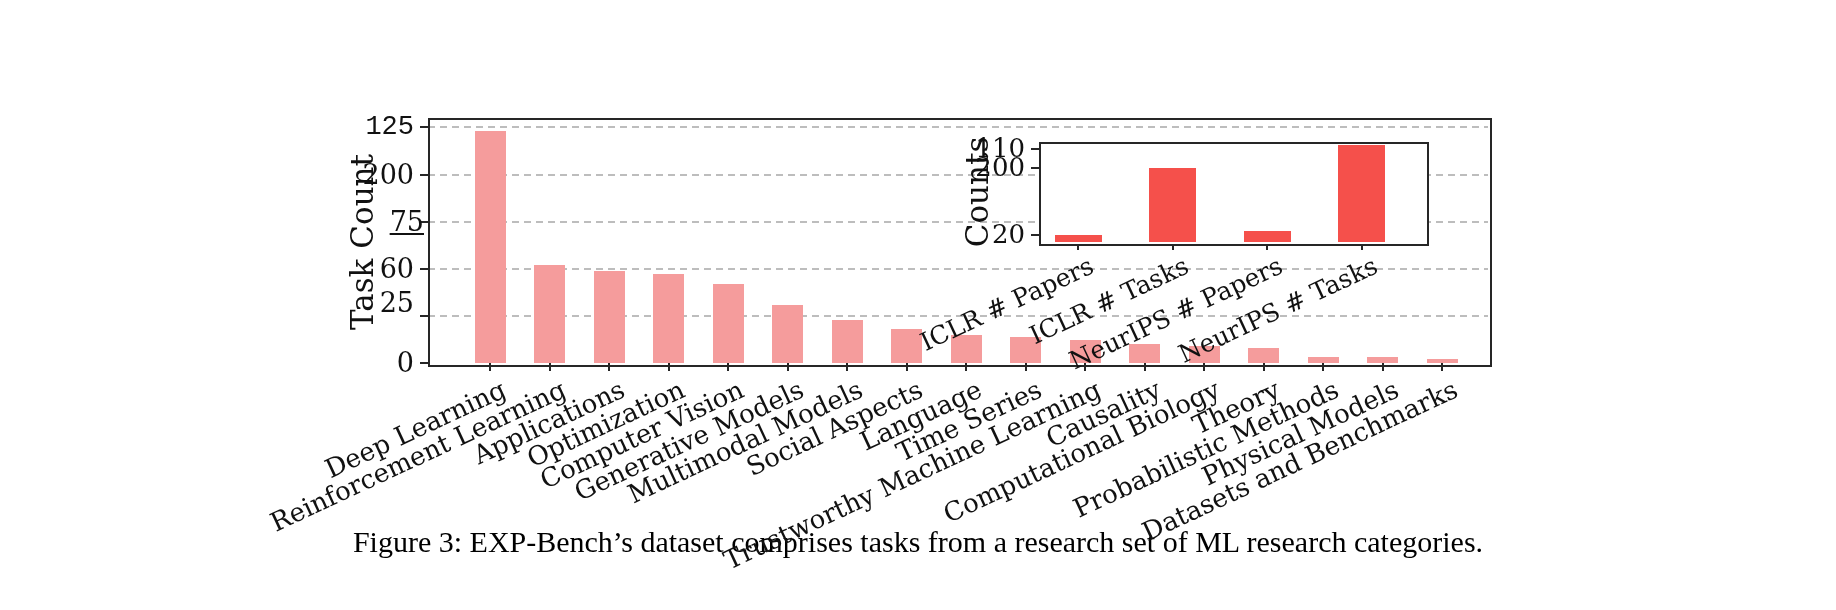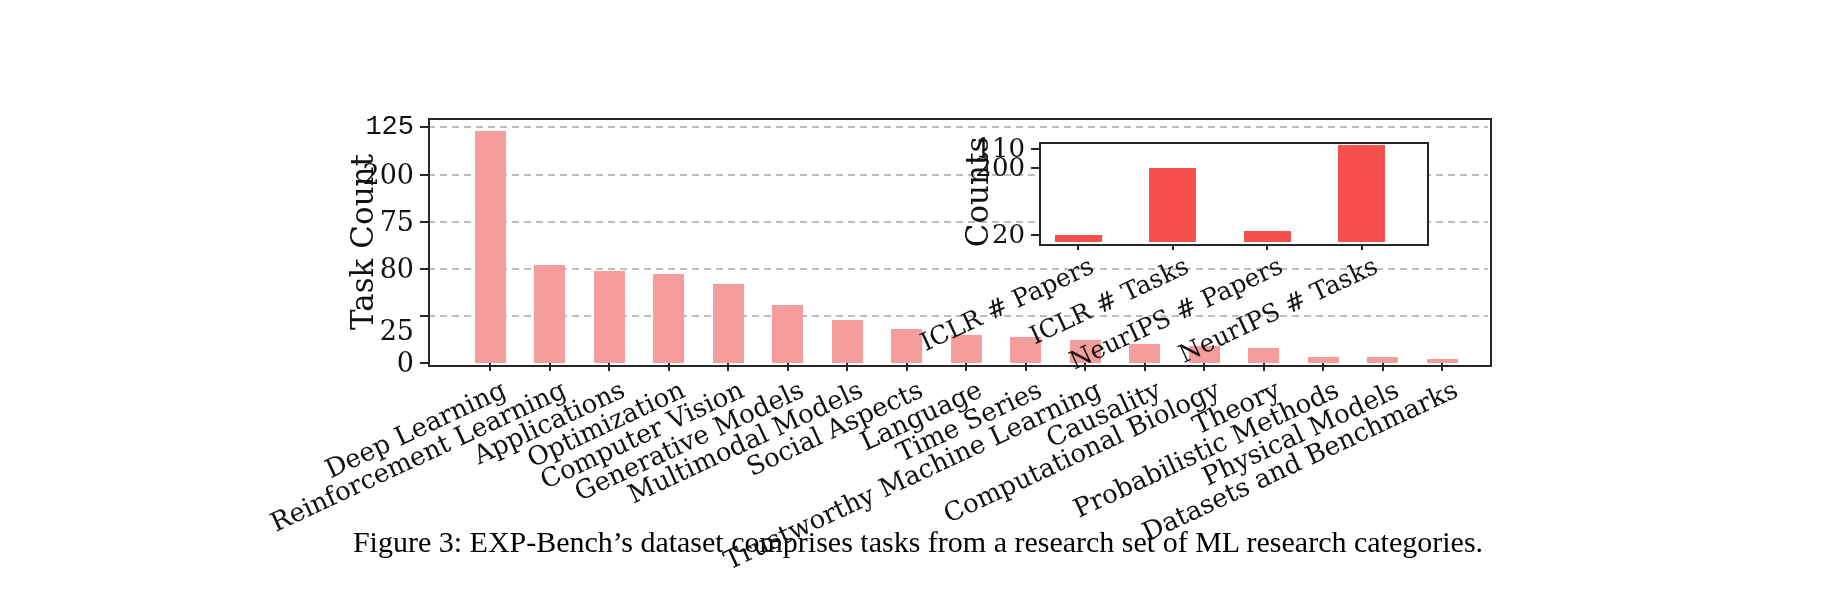--- a/index.html
+++ b/index.html
@@ -30,27 +30,27 @@
 <div class="stage">
 
   <div class="abs" id="main-chart">
     <div class="plot-frame" id="main-frame" style="left:428px;top:118px;width:1060px;height:245px;"></div>
     <div class="axis-label rot90" style="left:362px;top:242px;">Task Count</div>
     <div class="abs" id="main-dynamic">
         <div class="tick-mark" style="left: 420px; top: 362px; width: 8px; height: 2px;"></div>
         <div class="ytick-label" style="left: 294px; top: 348px; width: 120px;">0</div>
         <div class="grid-line" style="left: 428px; top: 314.885px; width: 1060px;"></div>
         <div class="tick-mark" style="left: 420px; top: 314.885px; width: 8px; height: 2px;"></div>
-        <div class="ytick-label" style="left: 294px; top: 316px; width: 120px;">25</div>
+        <div class="ytick-label" style="left: 294px; top: 288px; width: 120px;">25</div>
         <div class="grid-line" style="left: 428px; top: 267.769px; width: 1060px;"></div>
         <div class="tick-mark" style="left: 420px; top: 267.769px; width: 8px; height: 2px;"></div>
-        <div class="ytick-label" style="left: 294px; top: 253.769px; width: 120px;">80</div>
+        <div class="ytick-label" style="left: 294px; top: 253.769px; width: 120px;">60</div>
         <div class="grid-line" style="left: 428px; top: 220.654px; width: 1060px;"></div>
         <div class="tick-mark" style="left: 420px; top: 220.654px; width: 8px; height: 2px;"></div>
-        <div class="ytick-label" style="left: 294px; top: 206.654px; width: 120px;">75</div>
+        <div class="ytick-label" style="left: 304px; top: 206.654px; width: 120px; text-decoration: underline;">75</div>
         <div class="grid-line" style="left: 428px; top: 173.538px; width: 1060px;"></div>
         <div class="tick-mark" style="left: 420px; top: 173.538px; width: 8px; height: 2px;"></div>
         <div class="ytick-label" style="left: 294px; top: 159.538px; width: 120px;">200</div>
         <div class="grid-line" style="left: 428px; top: 126.423px; width: 1060px;"></div>
         <div class="tick-mark" style="left: 420px; top: 126.423px; width: 8px; height: 2px;"></div>
         <div class="ytick-label" style="left: 294px; top: 112.423px; width: 120px; font-family: Liberation Mono, monospace;">125</div>
         <div class="bar" style="left: 474.5px; top: 131.192px; width: 31px; height: 231.808px; background: rgb(245, 156, 156); z-index: 2;"></div>
         <div class="tick-mark" style="left: 489px; top: 363px; width: 2px; height: 8px;"></div>
         <div class="xtick-label" style="left: 38px; top: 375px; width: 460px;">Deep Learning</div>
         <div class="bar" style="left: 534px; top: 265px; width: 31px; height: 98px; background: rgb(245, 156, 156); z-index: 2;"></div>

